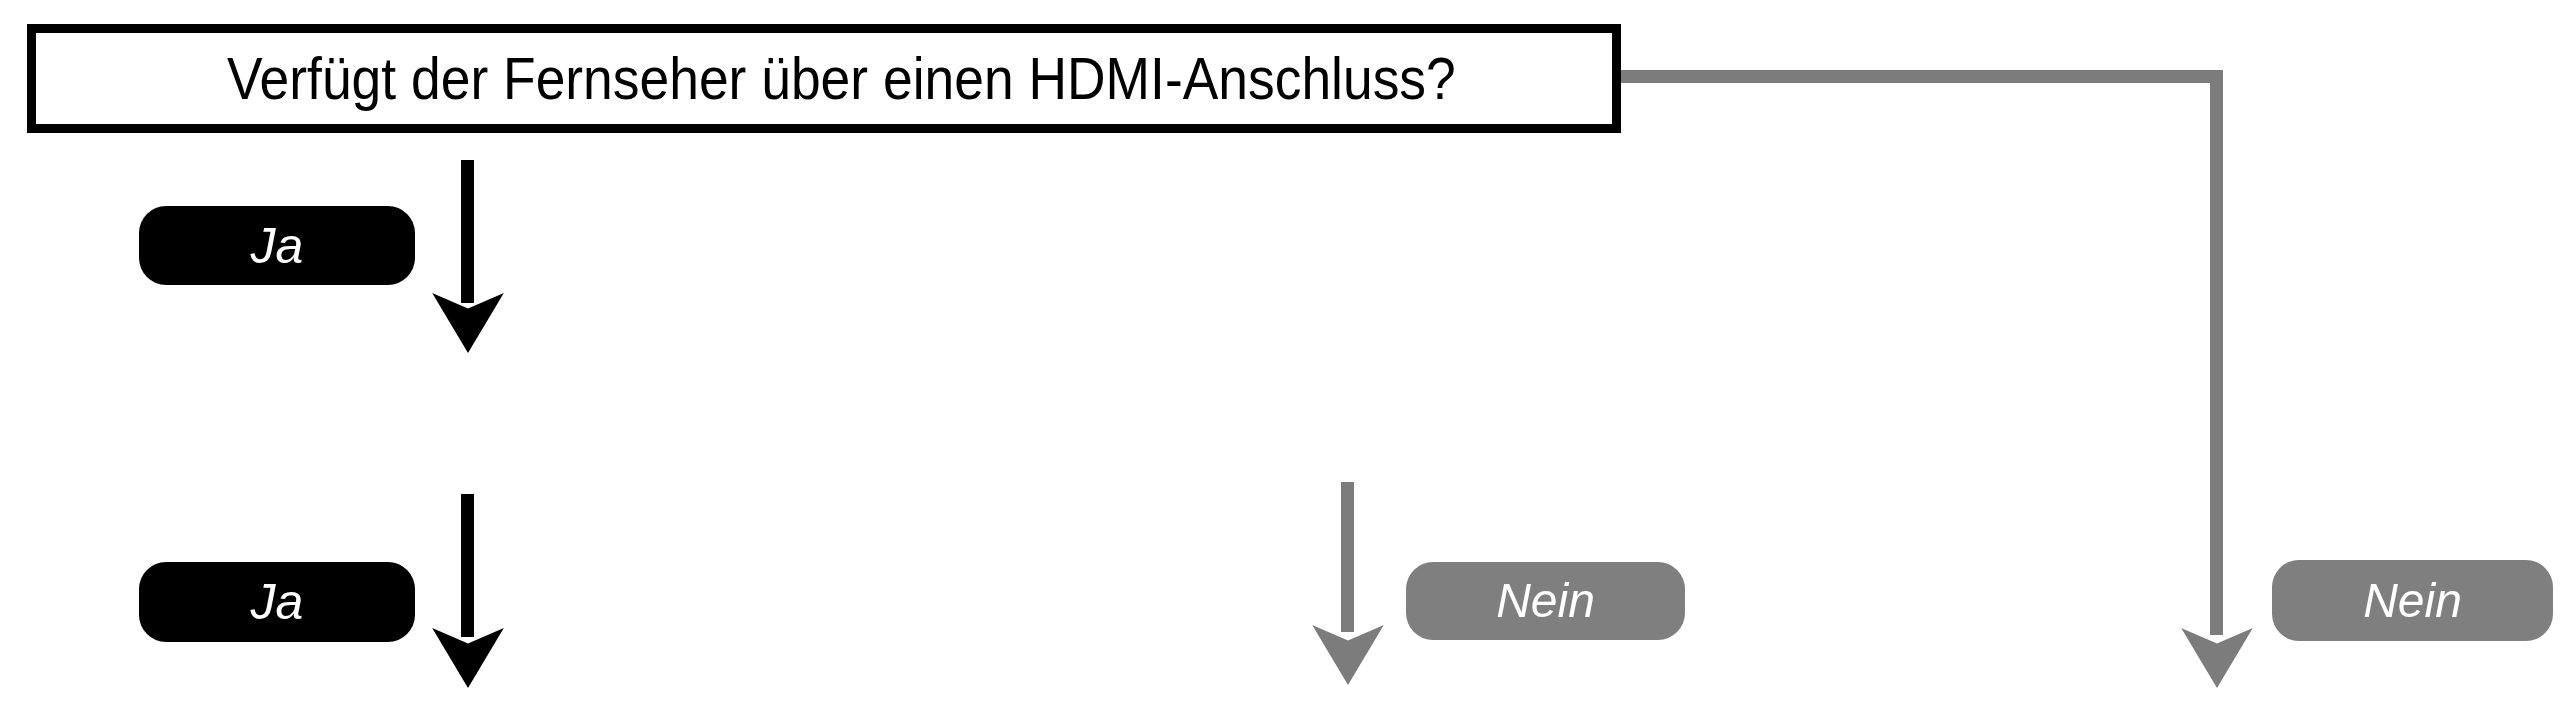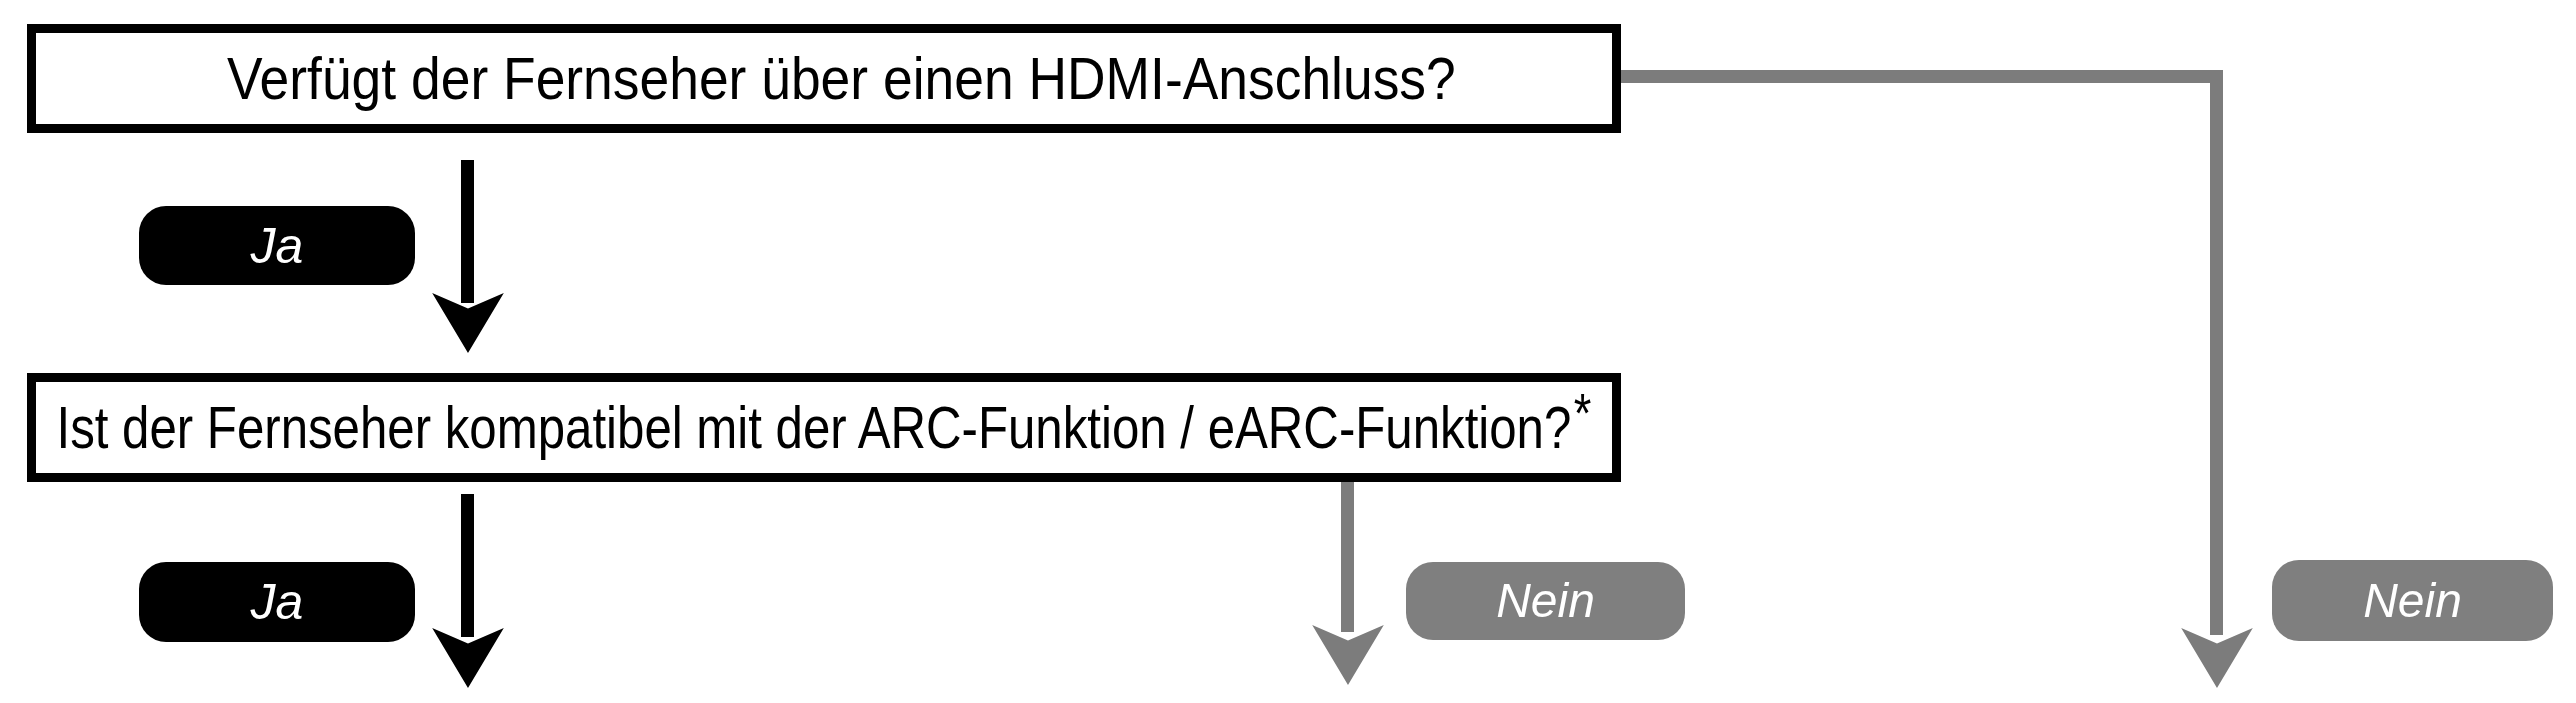--- a/index.html
+++ b/index.html
@@ -104,23 +104,20 @@
   </svg>
 
   <div class="badge yes ja1">
     <span>Ja</span>
   </div>
   <div class="line black l-black1"></div>
   <svg class="head h-black1" viewBox="0 0 74 62">
     <polygon points="0,0 37,16 74,0 37,62" fill="#000000"></polygon>
   </svg>
 
-  <div class="qbox q2">
-    <span class="qtext sx82"><span>Ist der Fernseher kompatibel mit der ARC-Funktion / eARC-Funktion?</span><sup>*</sup></span>
-  </div>
 
   <div class="badge yes ja2">
     <span>Ja</span>
   </div>
   <div class="line black l-black2"></div>
   <svg class="head h-black2" viewBox="0 0 74 62">
     <polygon points="0,0 37,16 74,0 37,62" fill="#000000"></polygon>
   </svg>
 
   <div class="line gray l-gray-mid"></div>

